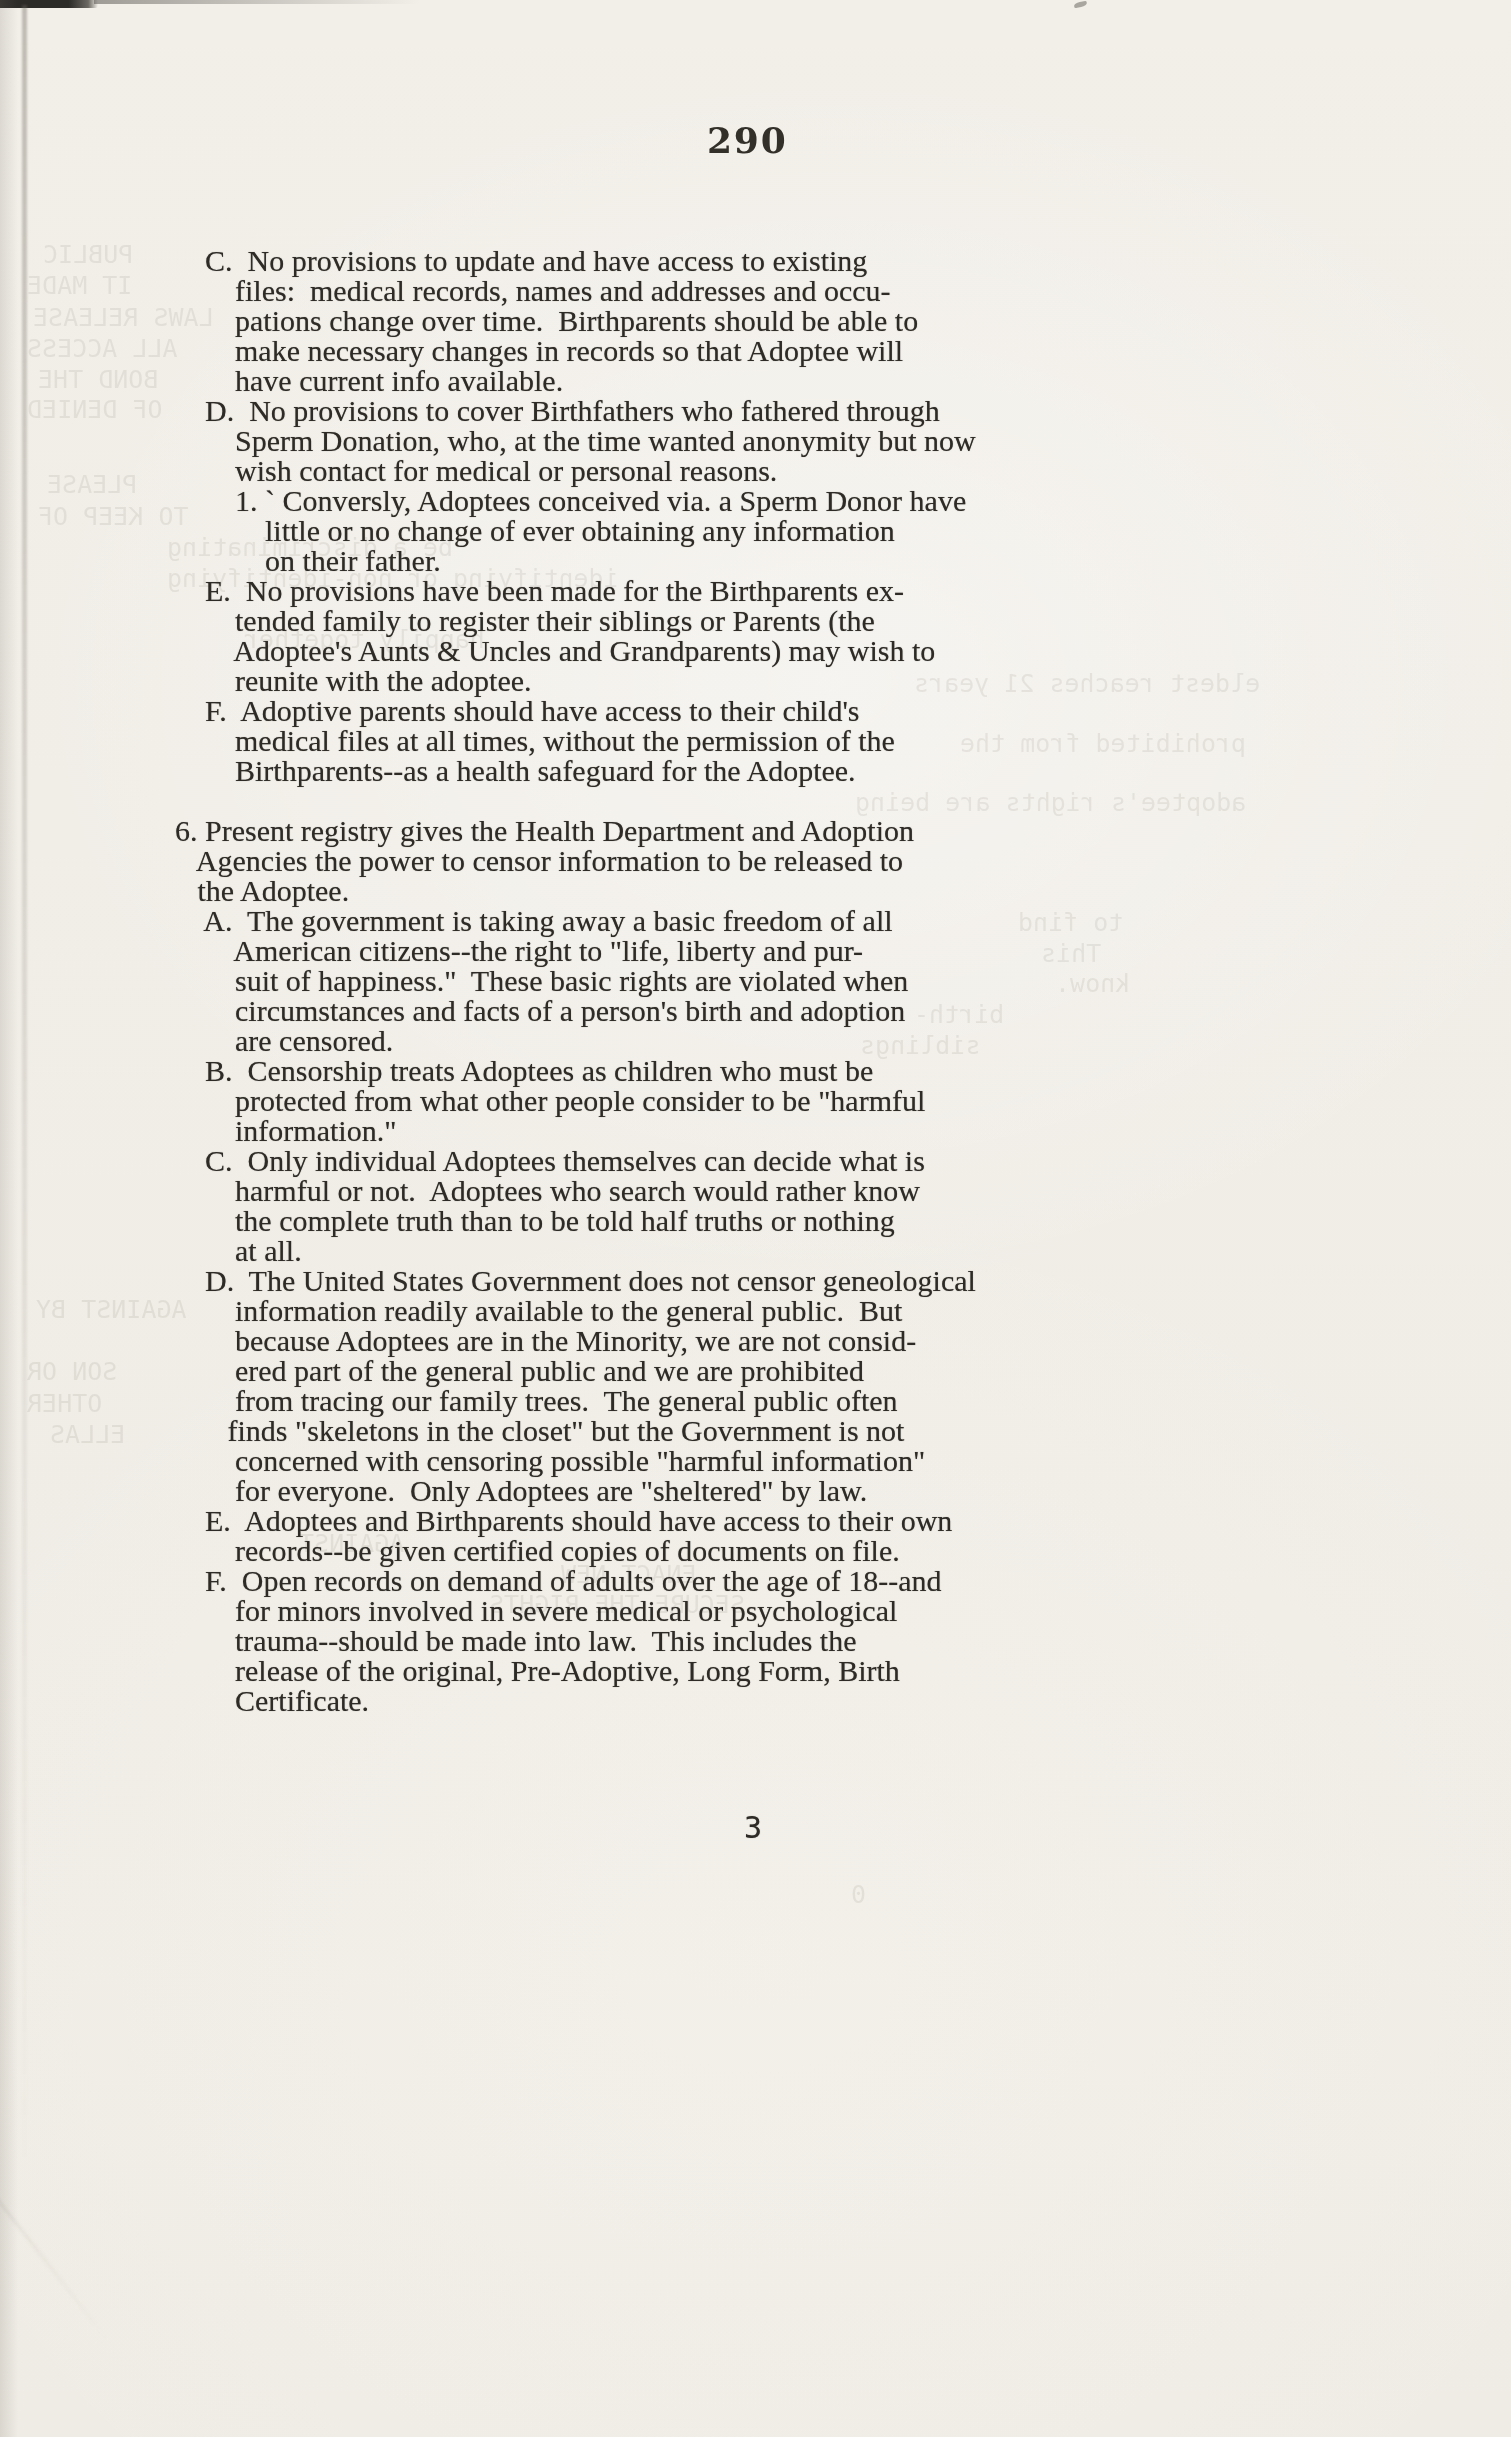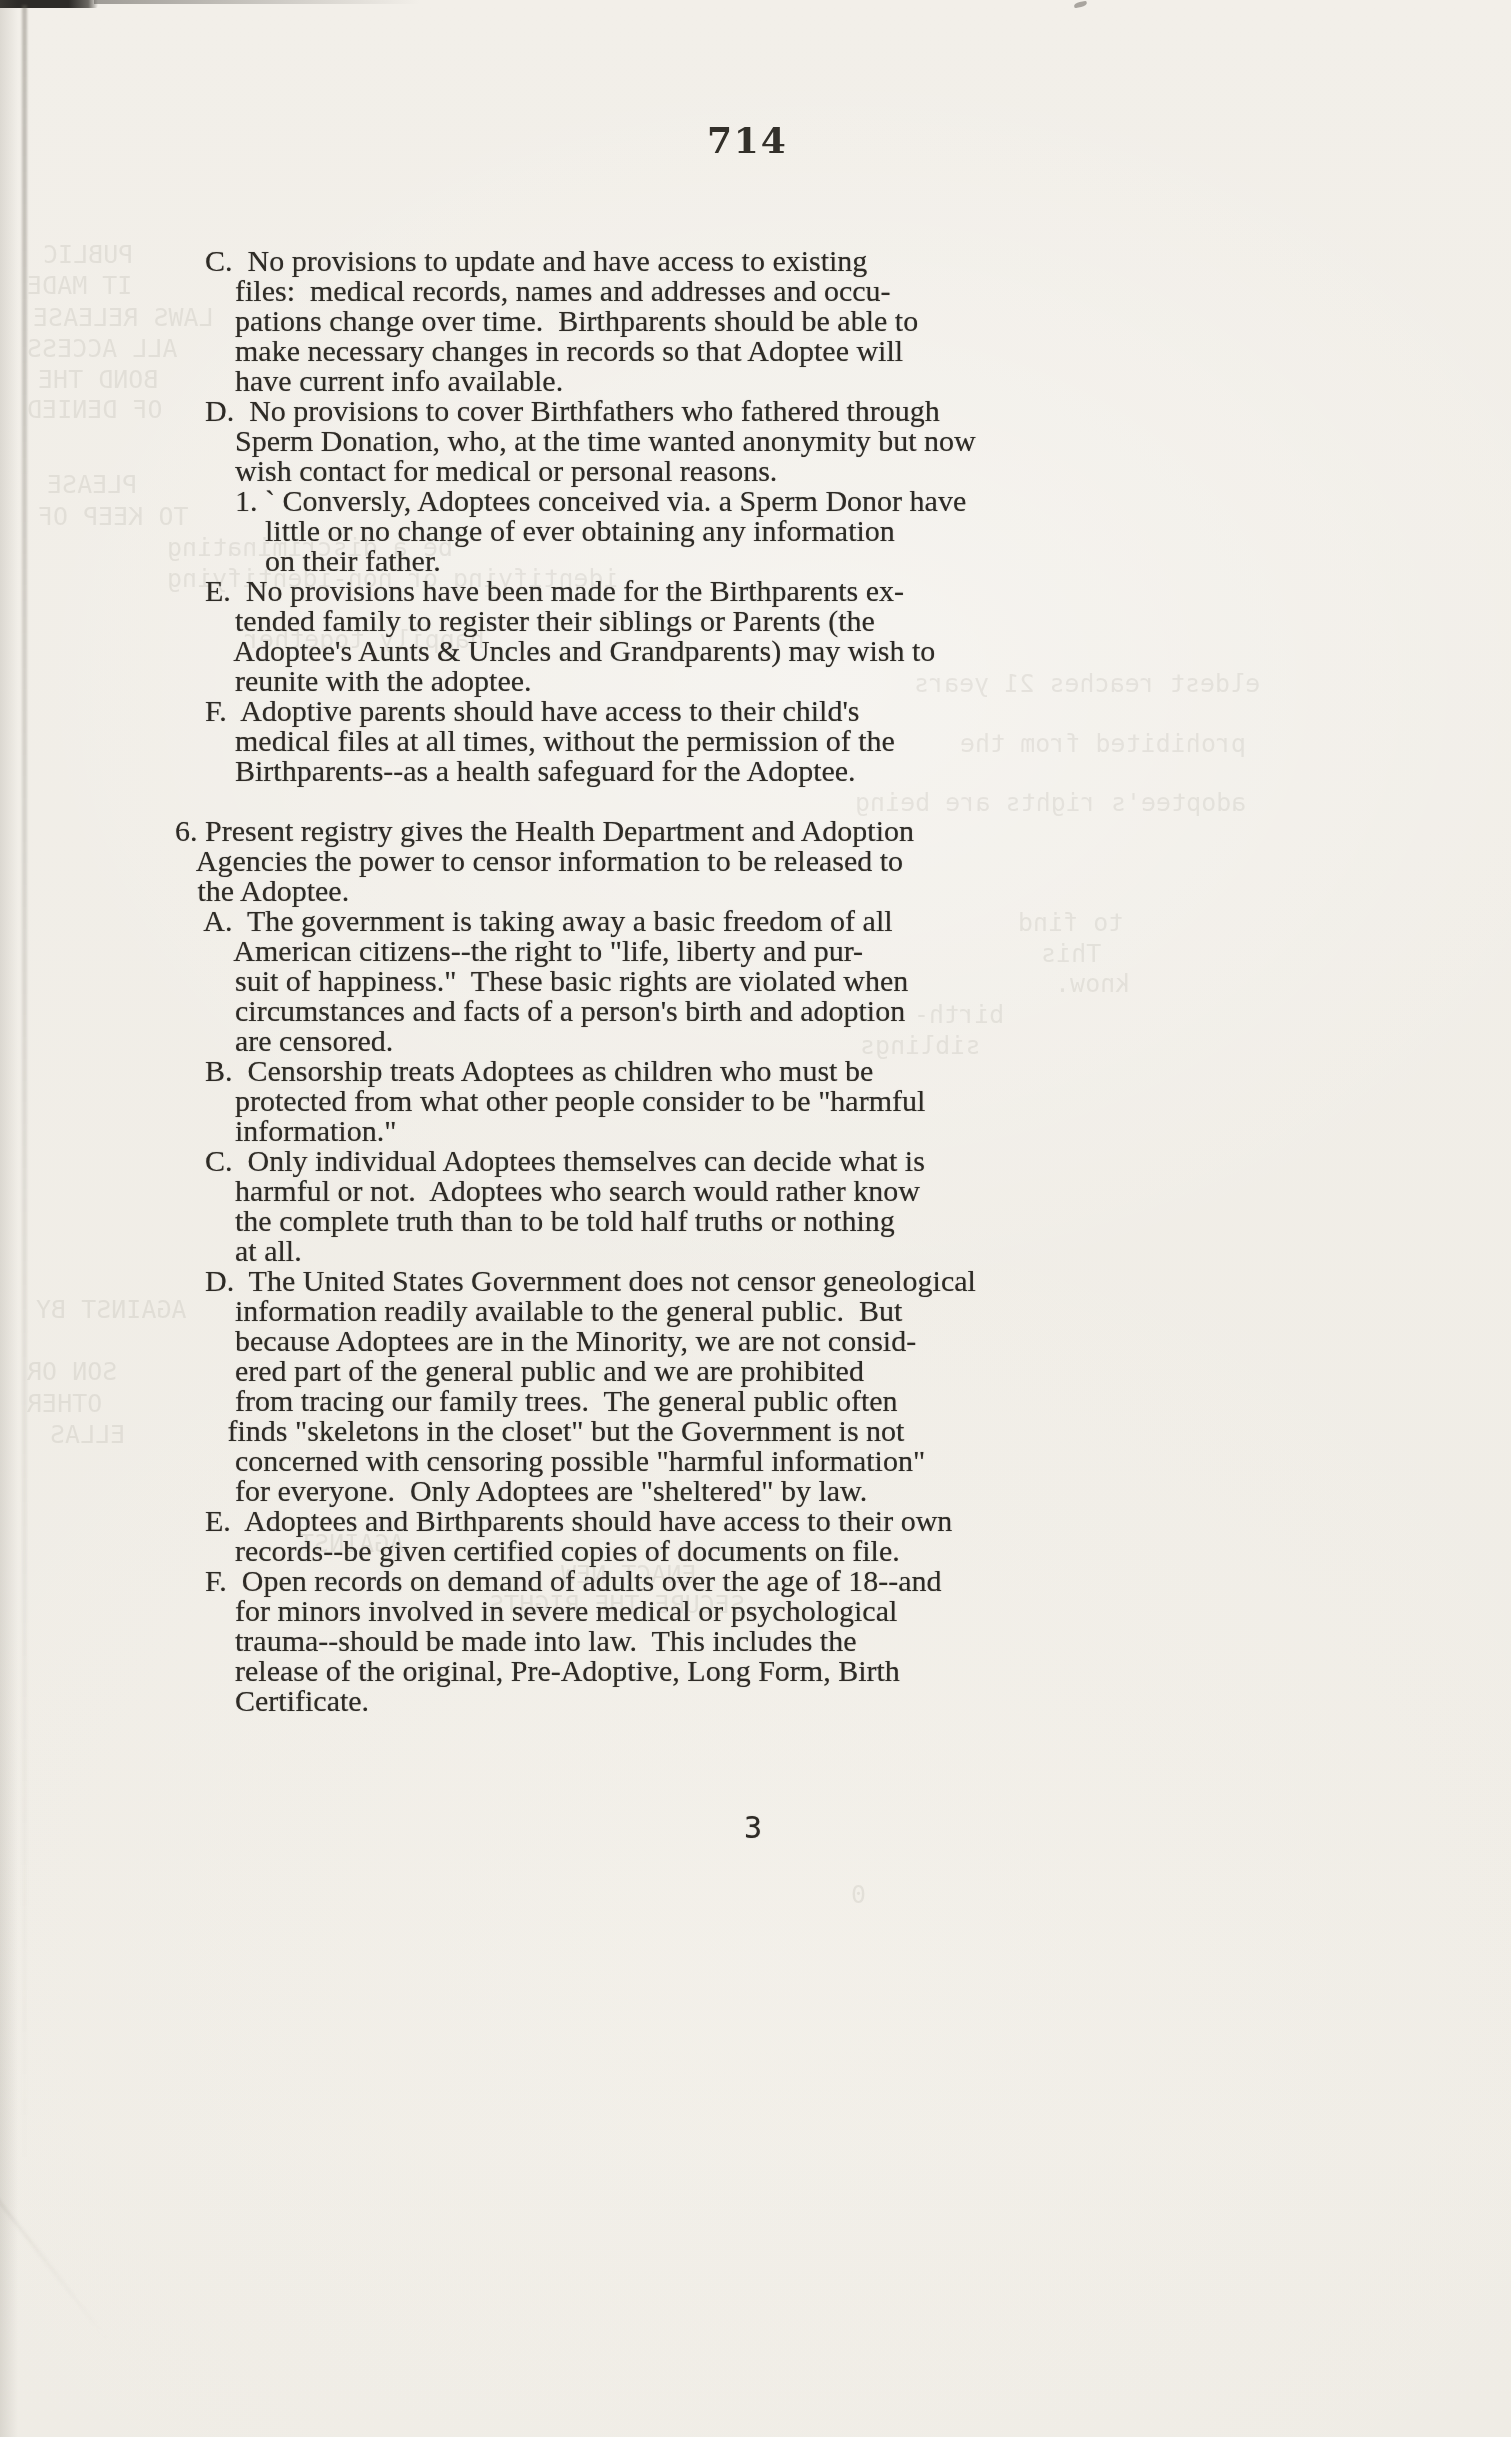--- a/index.html
+++ b/index.html
@@ -123,21 +123,21 @@
       <span class="bleed" style="left: 36px; top: 1296px;">AGAINST BY</span>
       <span class="bleed" style="left: 27px; top: 1358px;">SON OR</span>
       <span class="bleed" style="left: 27px; top: 1390px;">OTHER</span>
       <span class="bleed" style="left: 50px; top: 1421px;">ELLAS</span>
       <span class="bleed" style="left: 299px; top: 1530px;">AGAINST</span>
       <span class="bleed" style="left: 561px; top: 1561px;">ENACT NEW</span>
       <span class="bleed" style="left: 489px; top: 1591px;">SECURE THE RIGHTS</span>
       <span class="bleed" style="left: 851px; top: 1881px;">0</span>
     </div>
 
-  <div class="page-number">714</div>
+  <div class="page-number">290</div>
 
   <pre class="typed">    C.  No provisions to update and have access to existing
         files:  medical records, names and addresses and occu-
         pations change over time.  Birthparents should be able to
         make necessary changes in records so that Adoptee will
         have current info available.
     D.  No provisions to cover Birthfathers who fathered through
         Sperm Donation, who, at the time wanted anonymity but now
         wish contact for medical or personal reasons.
         1. ` Conversly, Adoptees conceived via. a Sperm Donor have

